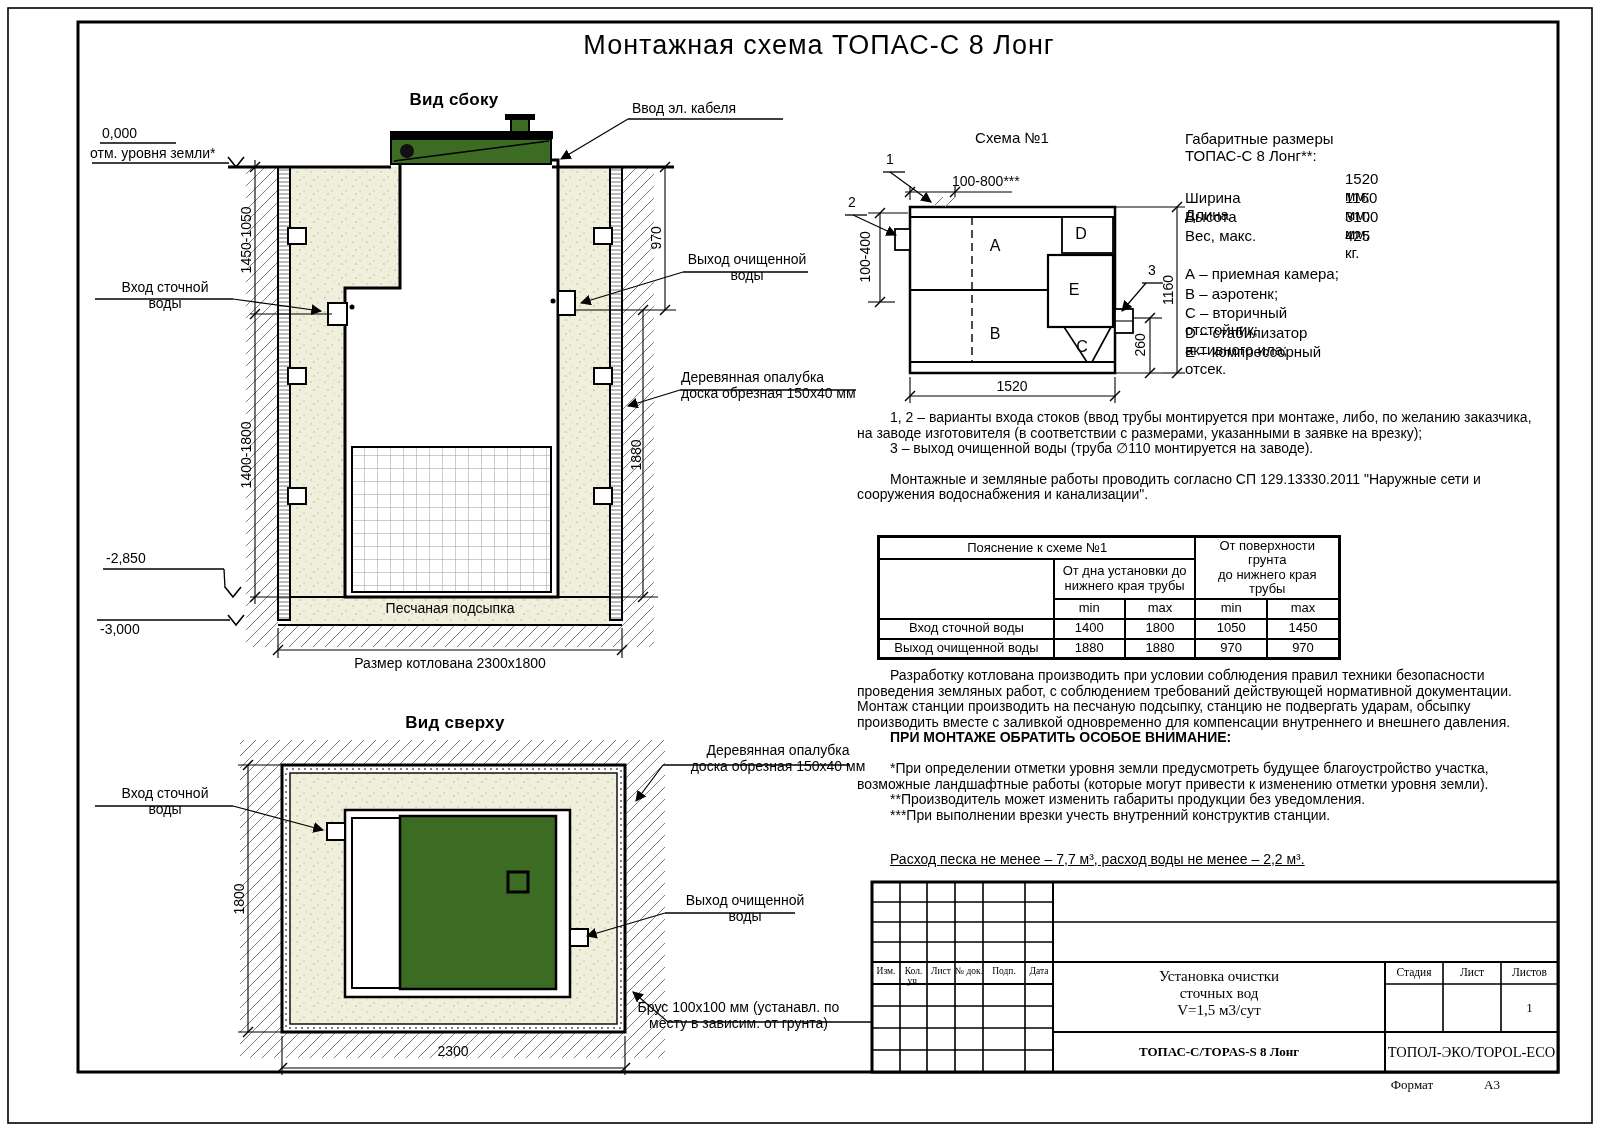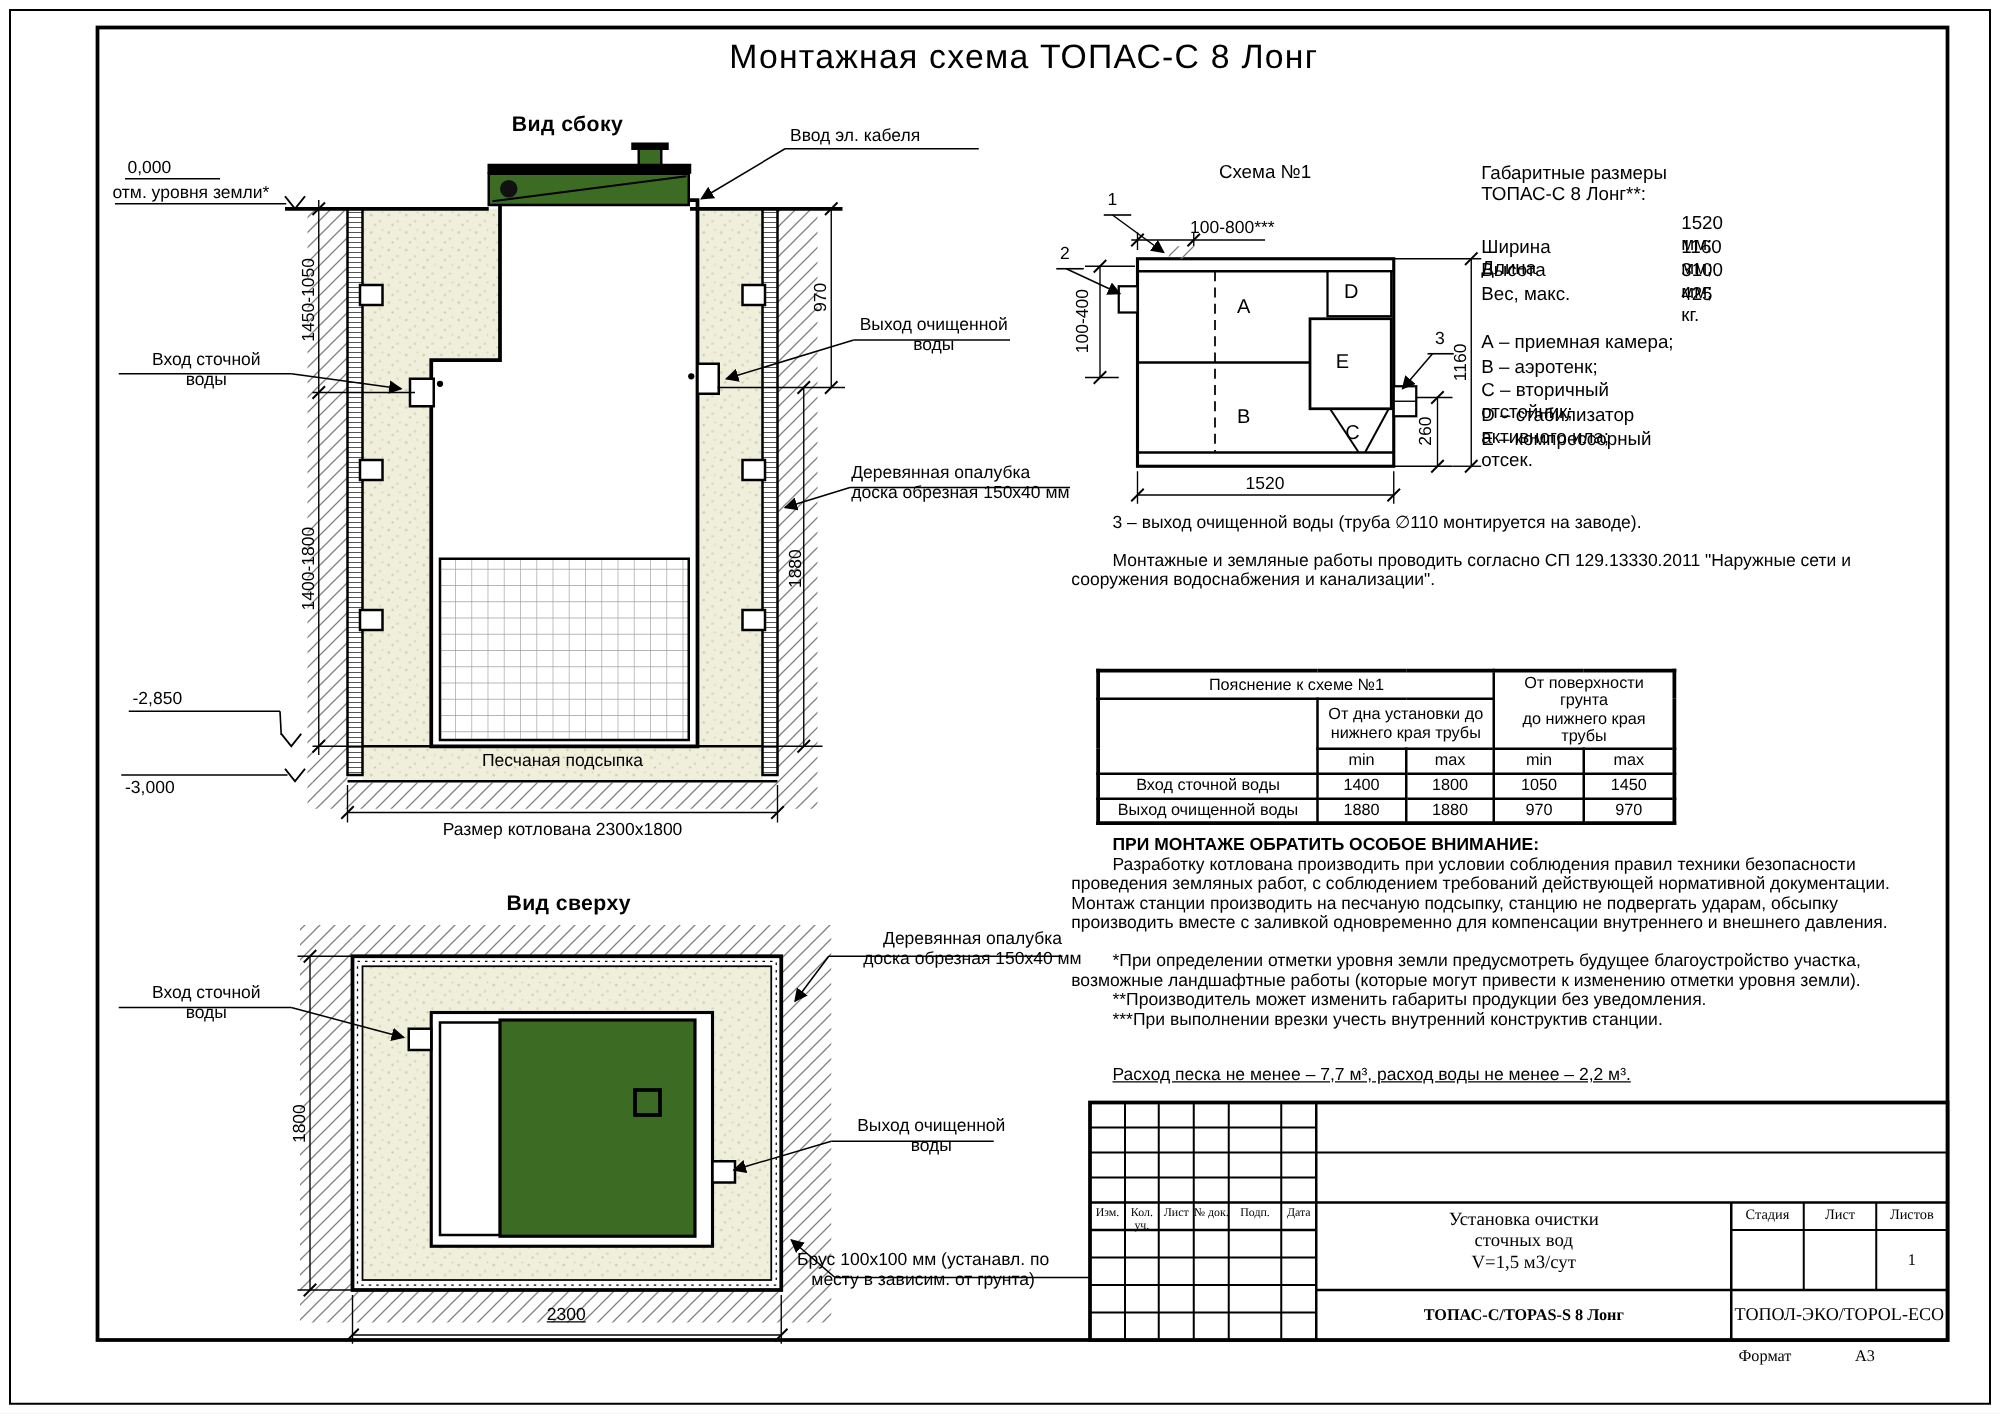--- a/index.html
+++ b/index.html
@@ -309,21 +309,21 @@
   <div class="lbl hd c" style="left:385px;top:713px;width:140px;">Вид сверху</div>
   <div class="lbl c" style="left:95px;top:786px;width:140px;">Вход сточной
 воды</div>
   <div class="lbl c" style="left:663px;top:743px;width:230px;">Деревянная опалубка
 доска обрезная 150х40 мм</div>
   <div class="lbl c" style="left:665px;top:893px;width:160px;">Выход очищенной
 воды</div>
   <div class="lbl c" style="left:621px;top:1000px;width:235px;">Брус 100х100 мм (устанавл. по
 месту в зависим. от грунта)</div>
   <div class="lbl c rot" style="left:210px;top:891px;width:60px;">1800</div>
-  <div class="lbl c" style="left:413px;top:1044px;width:80px;text-decoration:underline;">2300</div>
+  <div class="lbl c" style="left:413px;top:1044px;width:80px;">2300</div>
 
   <div class="lbl hd2 c" style="left:942px;top:130px;width:140px;">Схема №1</div>
   <div class="lbl" style="left:886px;top:152px;">1</div>
   <div class="lbl" style="left:848px;top:195px;">2</div>
   <div class="lbl" style="left:1148px;top:263px;">3</div>
   <div class="lbl comp c" style="left:975px;top:237px;width:40px;">A</div>
   <div class="lbl comp c" style="left:975px;top:325px;width:40px;">B</div>
   <div class="lbl comp c" style="left:1062px;top:338px;width:40px;">C</div>
   <div class="lbl comp c" style="left:1061px;top:225px;width:40px;">D</div>
   <div class="lbl comp c" style="left:1054px;top:281px;width:40px;">E</div>
@@ -342,20 +342,21 @@
   <div class="lbl specrow" style="left:1345px;top:209px;">3100 мм;</div>
   <div class="lbl specrow" style="left:1185px;top:228px;">Вес, макс.</div>
   <div class="lbl specrow" style="left:1345px;top:228px;">425 кг.</div>
   <div class="lbl specrow" style="left:1185px;top:266px;">А – приемная камера;</div>
   <div class="lbl specrow" style="left:1185px;top:286px;">В – аэротенк;</div>
   <div class="lbl specrow" style="left:1185px;top:305px;">С – вторичный отстойник;</div>
   <div class="lbl specrow" style="left:1185px;top:325px;">D – стабилизатор активного ила;</div>
   <div class="lbl specrow" style="left:1185px;top:344px;">Е – компрессорный отсек.</div>
 
   <div class="blocktxt" style="left:857px;top:410px;">
+    <p>1, 2 – варианты входа  стоков (ввод трубы монтируется при монтаже, либо, по желанию заказчика, на заводе изготовителя (в соответствии с размерами, указанными в заявке на врезку);</p>
     <p>3 – выход очищенной воды (труба ∅110 монтируется на заводе).</p>
     <p class="gap">Монтажные и земляные работы проводить согласно СП 129.13330.2011 "Наружные сети и сооружения водоснабжения и канализации".</p>
   </div>
 
   <table id="exp-table">
     <colgroup>
           <col style="width:190px">
           <col style="width:76px">
           <col style="width:76px">
           <col style="width:76px">
@@ -389,22 +390,22 @@
       <td>Выход очищенной воды</td>
       <td>1880</td>
       <td>1880</td>
       <td>970</td>
       <td>970</td>
     </tr>
   </tbody>
       </table>
 
   <div class="blocktxt" style="left:857px;top:668px;">
+    <p>Разработку котлована производить при условии соблюдения правил техники безопасности проведения земляных работ, с соблюдением требований действующей нормативной документации. Монтаж станции производить на песчаную подсыпку, станцию не подвергать ударам, обсыпку производить вместе с заливкой одновременно для компенсации внутреннего и внешнего давления.</p>
     <p style="font-weight:bold">ПРИ МОНТАЖЕ ОБРАТИТЬ ОСОБОЕ ВНИМАНИЕ:</p>
-    <p>Разработку котлована производить при условии соблюдения правил техники безопасности проведения земляных работ, с соблюдением требований действующей нормативной документации. Монтаж станции производить на песчаную подсыпку, станцию не подвергать ударам, обсыпку производить вместе с заливкой одновременно для компенсации внутреннего и внешнего давления.</p>
     <p class="gap">*При определении отметки уровня земли предусмотреть будущее благоустройство участка, возможные ландшафтные работы (которые могут привести к изменению отметки уровня земли).</p>
     <p>**Производитель может изменить габариты продукции без уведомления.</p>
     <p>***При выполнении врезки учесть внутренний конструктив станции.</p>
   </div>
   <div class="blocktxt" style="left:857px;top:852px;">
     <p class="und">Расход песка не менее – 7,7 м³, расход воды не менее – 2,2 м³.</p>
   </div>
 
   <div class="stx" style="left:872px;width:28px;top:966px;font-size:9.5px;">Изм.</div>
   <div class="stx" style="left:900px;width:27px;top:966px;font-size:9.5px;">Кол. уч.</div>

